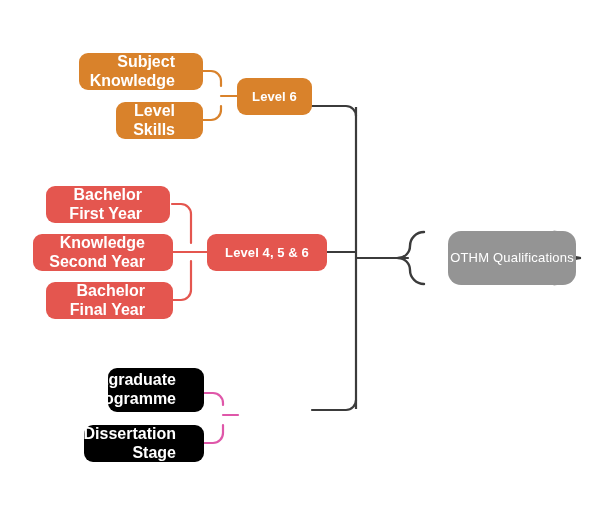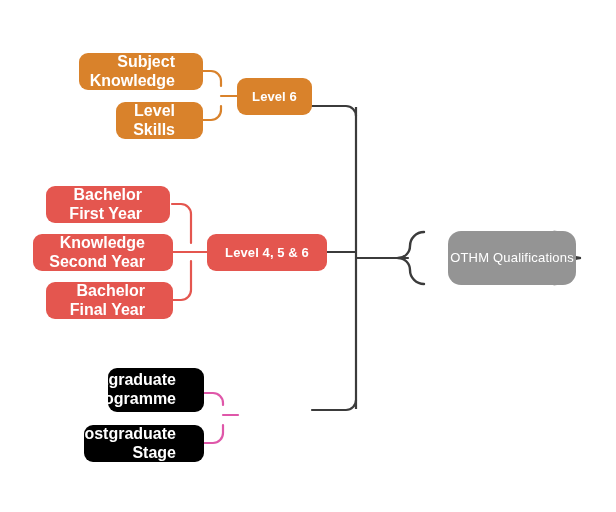--- a/index.html
+++ b/index.html
@@ -133,21 +133,21 @@
 
   <div class="node node-level n-red" style="left:207px; top:234px; width:120px; height:37px;">
     <span>Level 4, 5 &amp; 6</span>
   </div>
 
   <div class="node node-leaf n-pink" style="left:108px; top:368px; width:96px; height:44px;">
     <span>Postgraduate Programme</span>
   </div>
 
   <div class="node node-leaf n-pink" style="left:84px; top:425px; width:120px; height:37px;">
-    <span>Postgraduate Stage</span>
+    <span>Dissertation Stage</span>
   </div>
 
 
   <div class="node node-root n-gray" style="left:408px; top:231px; width:128px; height:54px; border-radius:13px;margin-left:40px;">
     <span>OTHM Qualifications</span>
   </div>
 
 </div>
 
 </body></html>

